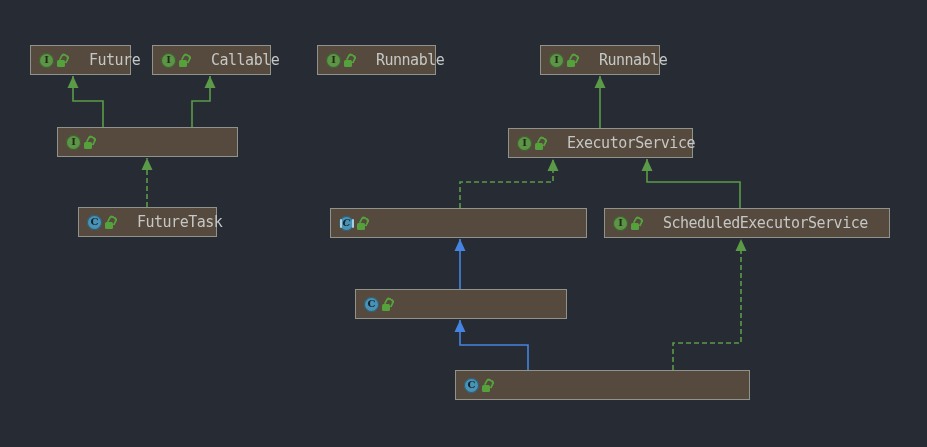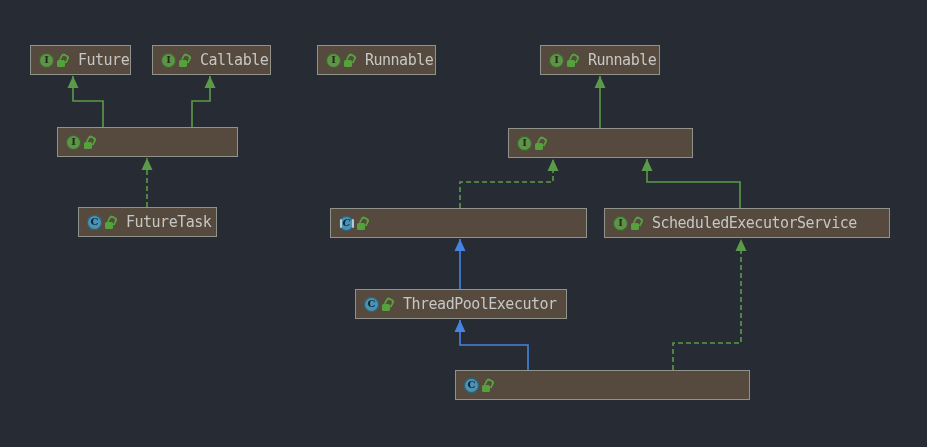--- a/index.html
+++ b/index.html
@@ -24,21 +24,21 @@
     align-items: center;
     padding: 0 8px;
     border: 1px solid #90938b;
     background: #554a3d;
     color: #c5c7c6;
     font-size: 15px;
     white-space: nowrap;
     cursor: default;
   }
   .node .label {
-    margin-left: 9px;
+    margin-left: 20px;
     letter-spacing: -0.5px;
   }
   .badge {
     width: 15px;
     height: 15px;
     border-radius: 50%;
     flex: none;
     display: flex;
     align-items: center;
     justify-content: center;
@@ -179,20 +179,21 @@
         <span class="shackle"></span>
         <span class="body"></span>
       </span>
     </div>
     <div class="node" style="left: 508px; top: 128px; width: 185px; height: 30px;">
       <span class="badge interface">I</span>
       <span class="lock">
         <span class="shackle"></span>
         <span class="body"></span>
       </span>
+      <span class="label">ExecutorService</span>
     </div>
     <div class="node" style="left: 78px; top: 207px; width: 139px; height: 30px;">
       <span class="badge class">C</span>
       <span class="lock">
         <span class="shackle"></span>
         <span class="body"></span>
       </span>
       <span class="label">FutureTask</span>
     </div>
     <div class="node" style="left: 330px; top: 208px; width: 257px; height: 30px;">
@@ -209,21 +210,20 @@
         <span class="body"></span>
       </span>
       <span class="label">ScheduledExecutorService</span>
     </div>
     <div class="node" style="left: 355px; top: 289px; width: 212px; height: 30px;">
       <span class="badge class">C</span>
       <span class="lock">
         <span class="shackle"></span>
         <span class="body"></span>
       </span>
-      <span class="label">ThreadPoolExecutor</span>
     </div>
     <div class="node" style="left: 455px; top: 370px; width: 295px; height: 30px;">
       <span class="badge class">C</span>
       <span class="lock">
         <span class="shackle"></span>
         <span class="body"></span>
       </span>
     </div>
   </div>
 

